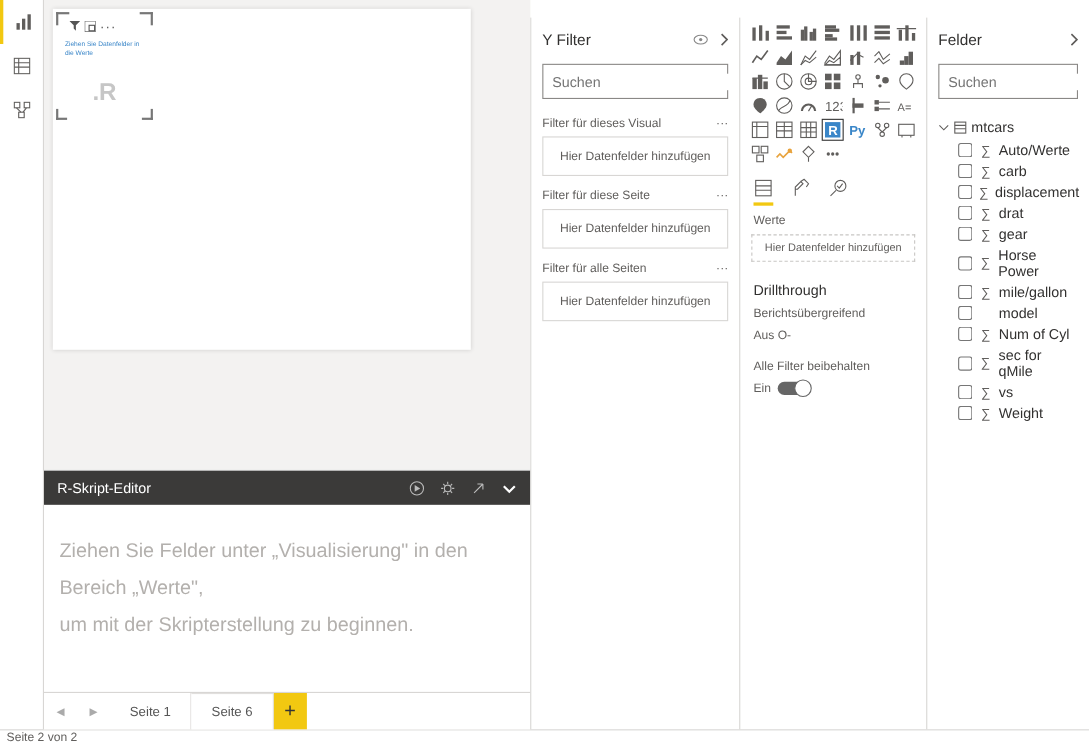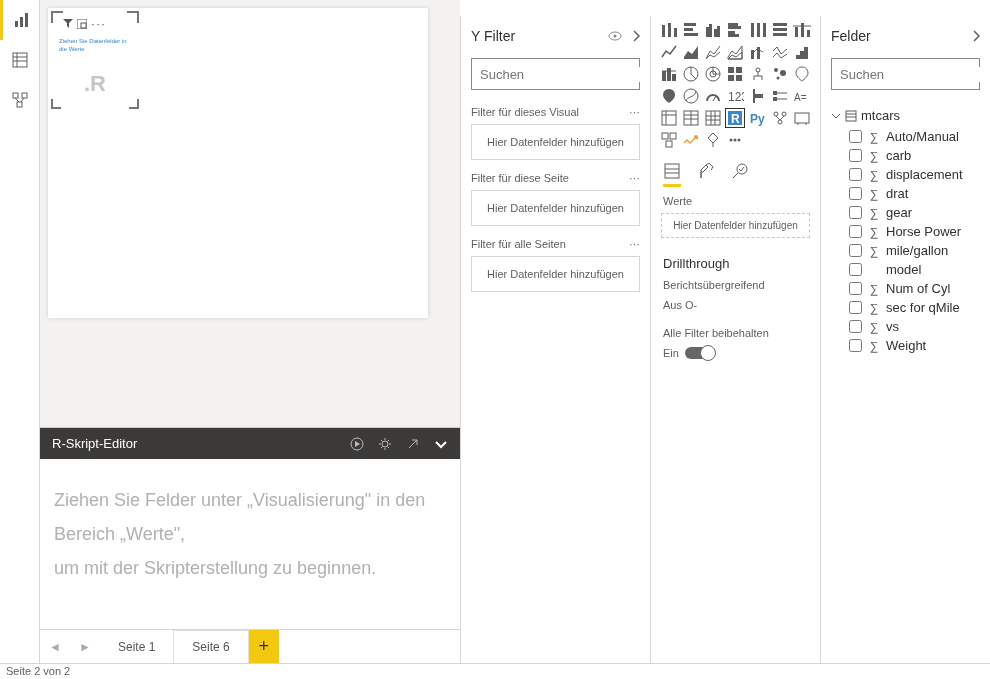--- a/index.html
+++ b/index.html
@@ -53,21 +53,21 @@
   .viz-tabs .vt { padding-bottom: 4px; cursor: pointer; color: #605e5c; }
   .viz-tabs .vt.active { border-bottom: 3px solid #f2c811; }
   .sect-label { margin: 6px 12px 4px; font-size: 11px; color: #605e5c; }
   .dz2 { margin: 2px 10px 10px; border: 1px dashed #c8c6c4; font-size: 10px; padding: 6px; color: #605e5c; text-align: center; }
   .sect-title { margin: 8px 12px 4px; font-size: 13px; color: #323130; }
   .sub-label { margin: 4px 12px; font-size: 11px; color: #605e5c; }
   .toggle-row { margin: 4px 12px 10px; display: flex; align-items: flex-end; gap: 6px; font-size: 11px; color: #605e5c; }
   .toggle { width: 30px; height: 12px; background: #666; border-radius: 6px; position: relative; }
   .toggle::after { content:""; position:absolute; right:-1px; top:-2px; width:14px; height:14px; border:1px solid #666; background:#fff; border-radius:50%; }
 
-  .fields-pane { width: 170px; }
+  .fields-pane { width: 148px; }
   .tree { padding: 4px 8px; font-size: 13px; color: #323130; }
   .tree-table { display: flex; align-items: center; gap: 4px; padding: 4px 2px; cursor: pointer; }
   .tree-field { display: flex; align-items: center; gap: 6px; padding: 2px 2px 2px 20px; cursor: pointer; }
   .tree-field input { width: 13px; height: 13px; }
   .sigma { font-size: 12px; color: #605e5c; width: 12px; text-align: center; }
   .ico { display: inline-flex; }
   svg { display: block; }
 </style>
 </head>
 <body>
@@ -536,21 +536,21 @@
             <rect x="1" y="1" width="10" height="10" fill="none" stroke="#605e5c"></rect>
             <line x1="1" y1="4" x2="11" y2="4" stroke="#605e5c"></line>
             <line x1="1" y1="7" x2="11" y2="7" stroke="#605e5c"></line>
           </svg>
         <span>mtcars</span>
       </div>
       <div id="fields-list">
           <div class="tree-field">
             <input type="checkbox" style="">
             <span class="sigma">∑</span>
-            <span>Auto/Manual</span>
+            <span>Auto/Werte</span>
           </div>
           <div class="tree-field">
             <input type="checkbox" style="">
             <span class="sigma">∑</span>
             <span>carb</span>
           </div>
           <div class="tree-field">
             <input type="checkbox" style="">
             <span class="sigma">∑</span>
             <span>displacement</span>

